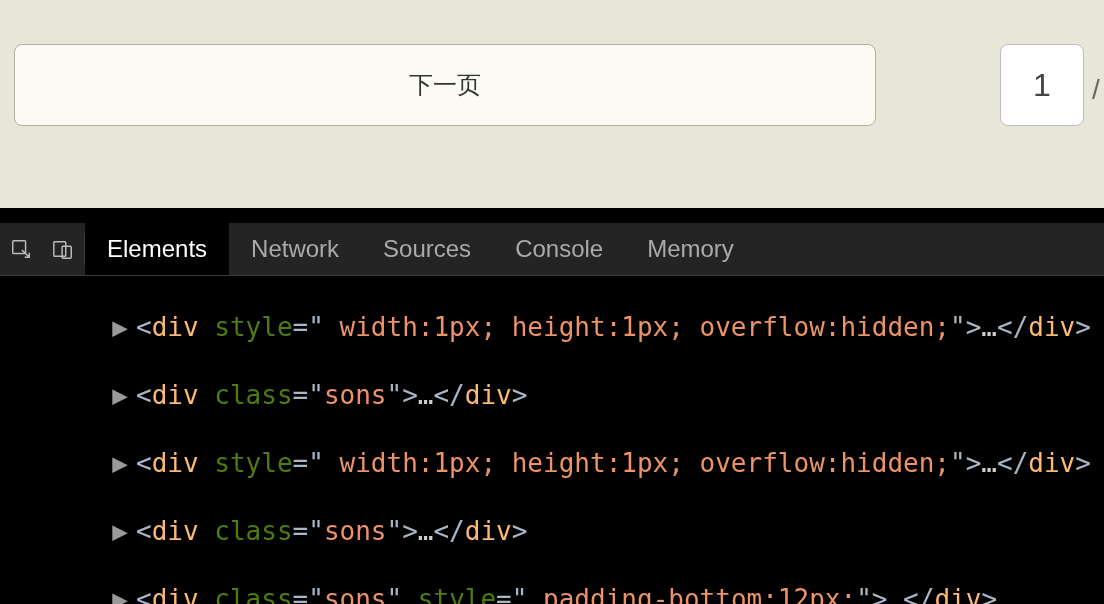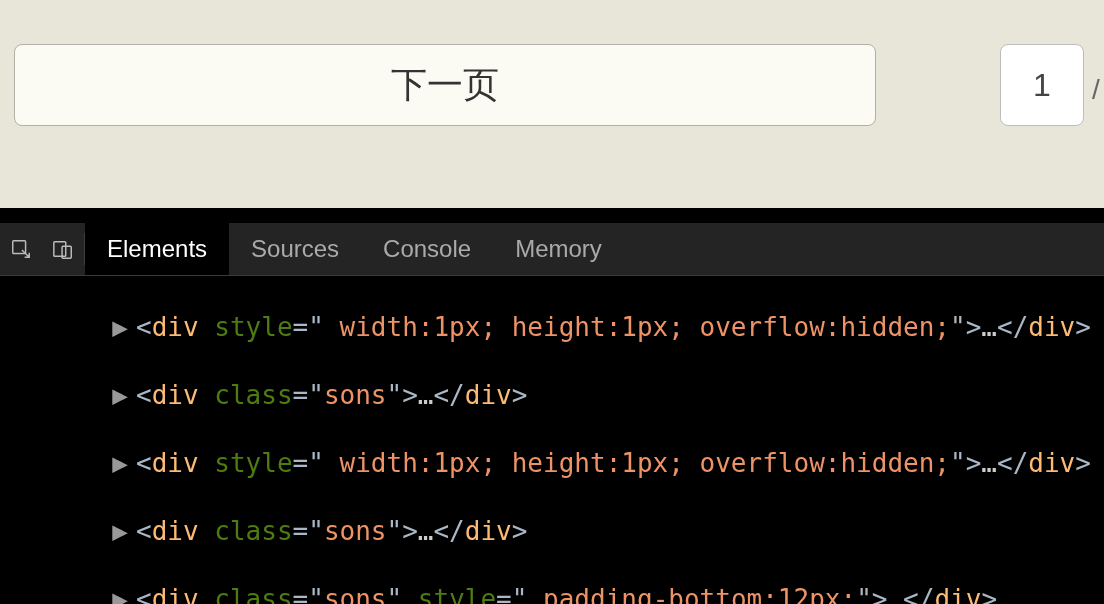--- a/index.html
+++ b/index.html
@@ -1,19 +1,19 @@
 <!DOCTYPE html>
 <html><head>
 <meta charset="utf-8">
 <style>
   html,body{margin:0;padding:0;font-family:-apple-system,BlinkMacSystemFont,"Segoe UI",Helvetica,Arial,sans-serif;}
   body{width:1104px;height:604px;overflow:hidden;background:#000;}
   
   .page-top{background:#e7e6d8;height:208px;width:1104px;position:relative;}
-  .next-btn{position:absolute;left:14px;top:44px;width:860px;height:80px;background:#fcfbf3;border:1px solid #b0b0a9;border-radius:8px;display:flex;align-items:center;justify-content:center;font-size:36px;color:#333;cursor:pointer;}
+  .next-btn{position:absolute;left:14px;top:44px;width:860px;height:80px;background:#fcfbf3;border:1px solid #b0b0a9;border-radius:8px;display:flex;align-items:center;justify-content:center;font-size:24px;color:#333;cursor:pointer;}
   .page-box{position:absolute;left:1000px;top:44px;width:82px;height:80px;background:#fff;border:1px solid #bdbdbd;border-radius:8px;display:flex;align-items:center;justify-content:center;font-size:32px;color:#444;}
   .slash{position:absolute;left:1092px;top:50px;height:80px;display:flex;align-items:center;font-size:28px;color:#666;}
   
   .devtools{background:#242424;width:1104px;height:456px;font-family:Menlo,Consolas,monospace;margin-top:15px;}
   .toolbar{height:52px;background:#242424;display:flex;align-items:stretch;border-bottom:1px solid #3a3a3a;}
   .toolbar .icon{width:42px;display:flex;align-items:center;justify-content:center;color:#bbb;}
   .toolbar .icon svg{width:22px;height:22px;stroke:#bbb;fill:none;stroke-width:1.6;}
   .toolbar .sep{width:1px;background:#3d3d3d;margin:10px 0;}
   .tab{padding:0 22px;display:flex;align-items:center;color:#aaa;font-family:-apple-system,BlinkMacSystemFont,"Segoe UI",Helvetica,Arial,sans-serif;font-size:24px;}
   .tab.active{background:#000;color:#fff;}
@@ -47,20 +47,21 @@
         </svg>
     </div>
     <div class="icon">
       <svg viewBox="0 0 24 24">
           <rect x="2" y="4" width="13" height="16" rx="1"></rect>
           <rect x="11" y="9" width="10" height="13" rx="1"></rect>
         </svg>
     </div>
     <div class="sep"></div>
     <div class="tab active">Elements</div>
+    <div class="tab">Network</div>
     <div class="tab">Sources</div>
     <div class="tab">Console</div>
     <div class="tab">Memory</div>
   </div>
 
   <div class="code">
 <span class="line indent1 rowline"><span class="tri">▶</span><span class="punc">&lt;</span><span class="tag">div</span><span class="punc"> </span><span class="attrname">style</span><span class="punc">=</span><span class="punc">"</span><span class="attrval"> width:1px; height:1px; overflow:hidden;</span><span class="punc">"&gt;</span><span class="ellips">…</span><span class="punc">&lt;/</span><span class="tag">div</span><span class="punc">&gt;</span></span>
 <span class="line indent1 rowline"><span class="tri">▶</span><span class="punc">&lt;</span><span class="tag">div</span><span class="punc"> </span><span class="attrname">class</span><span class="punc">=</span><span class="punc">"</span><span class="attrval">sons</span><span class="punc">"&gt;</span><span class="ellips">…</span><span class="punc">&lt;/</span><span class="tag">div</span><span class="punc">&gt;</span></span>
 <span class="line indent1 rowline"><span class="tri">▶</span><span class="punc">&lt;</span><span class="tag">div</span><span class="punc"> </span><span class="attrname">style</span><span class="punc">=</span><span class="punc">"</span><span class="attrval"> width:1px; height:1px; overflow:hidden;</span><span class="punc">"&gt;</span><span class="ellips">…</span><span class="punc">&lt;/</span><span class="tag">div</span><span class="punc">&gt;</span></span>
 <span class="line indent1 rowline"><span class="tri">▶</span><span class="punc">&lt;</span><span class="tag">div</span><span class="punc"> </span><span class="attrname">class</span><span class="punc">=</span><span class="punc">"</span><span class="attrval">sons</span><span class="punc">"&gt;</span><span class="ellips">…</span><span class="punc">&lt;/</span><span class="tag">div</span><span class="punc">&gt;</span></span>

